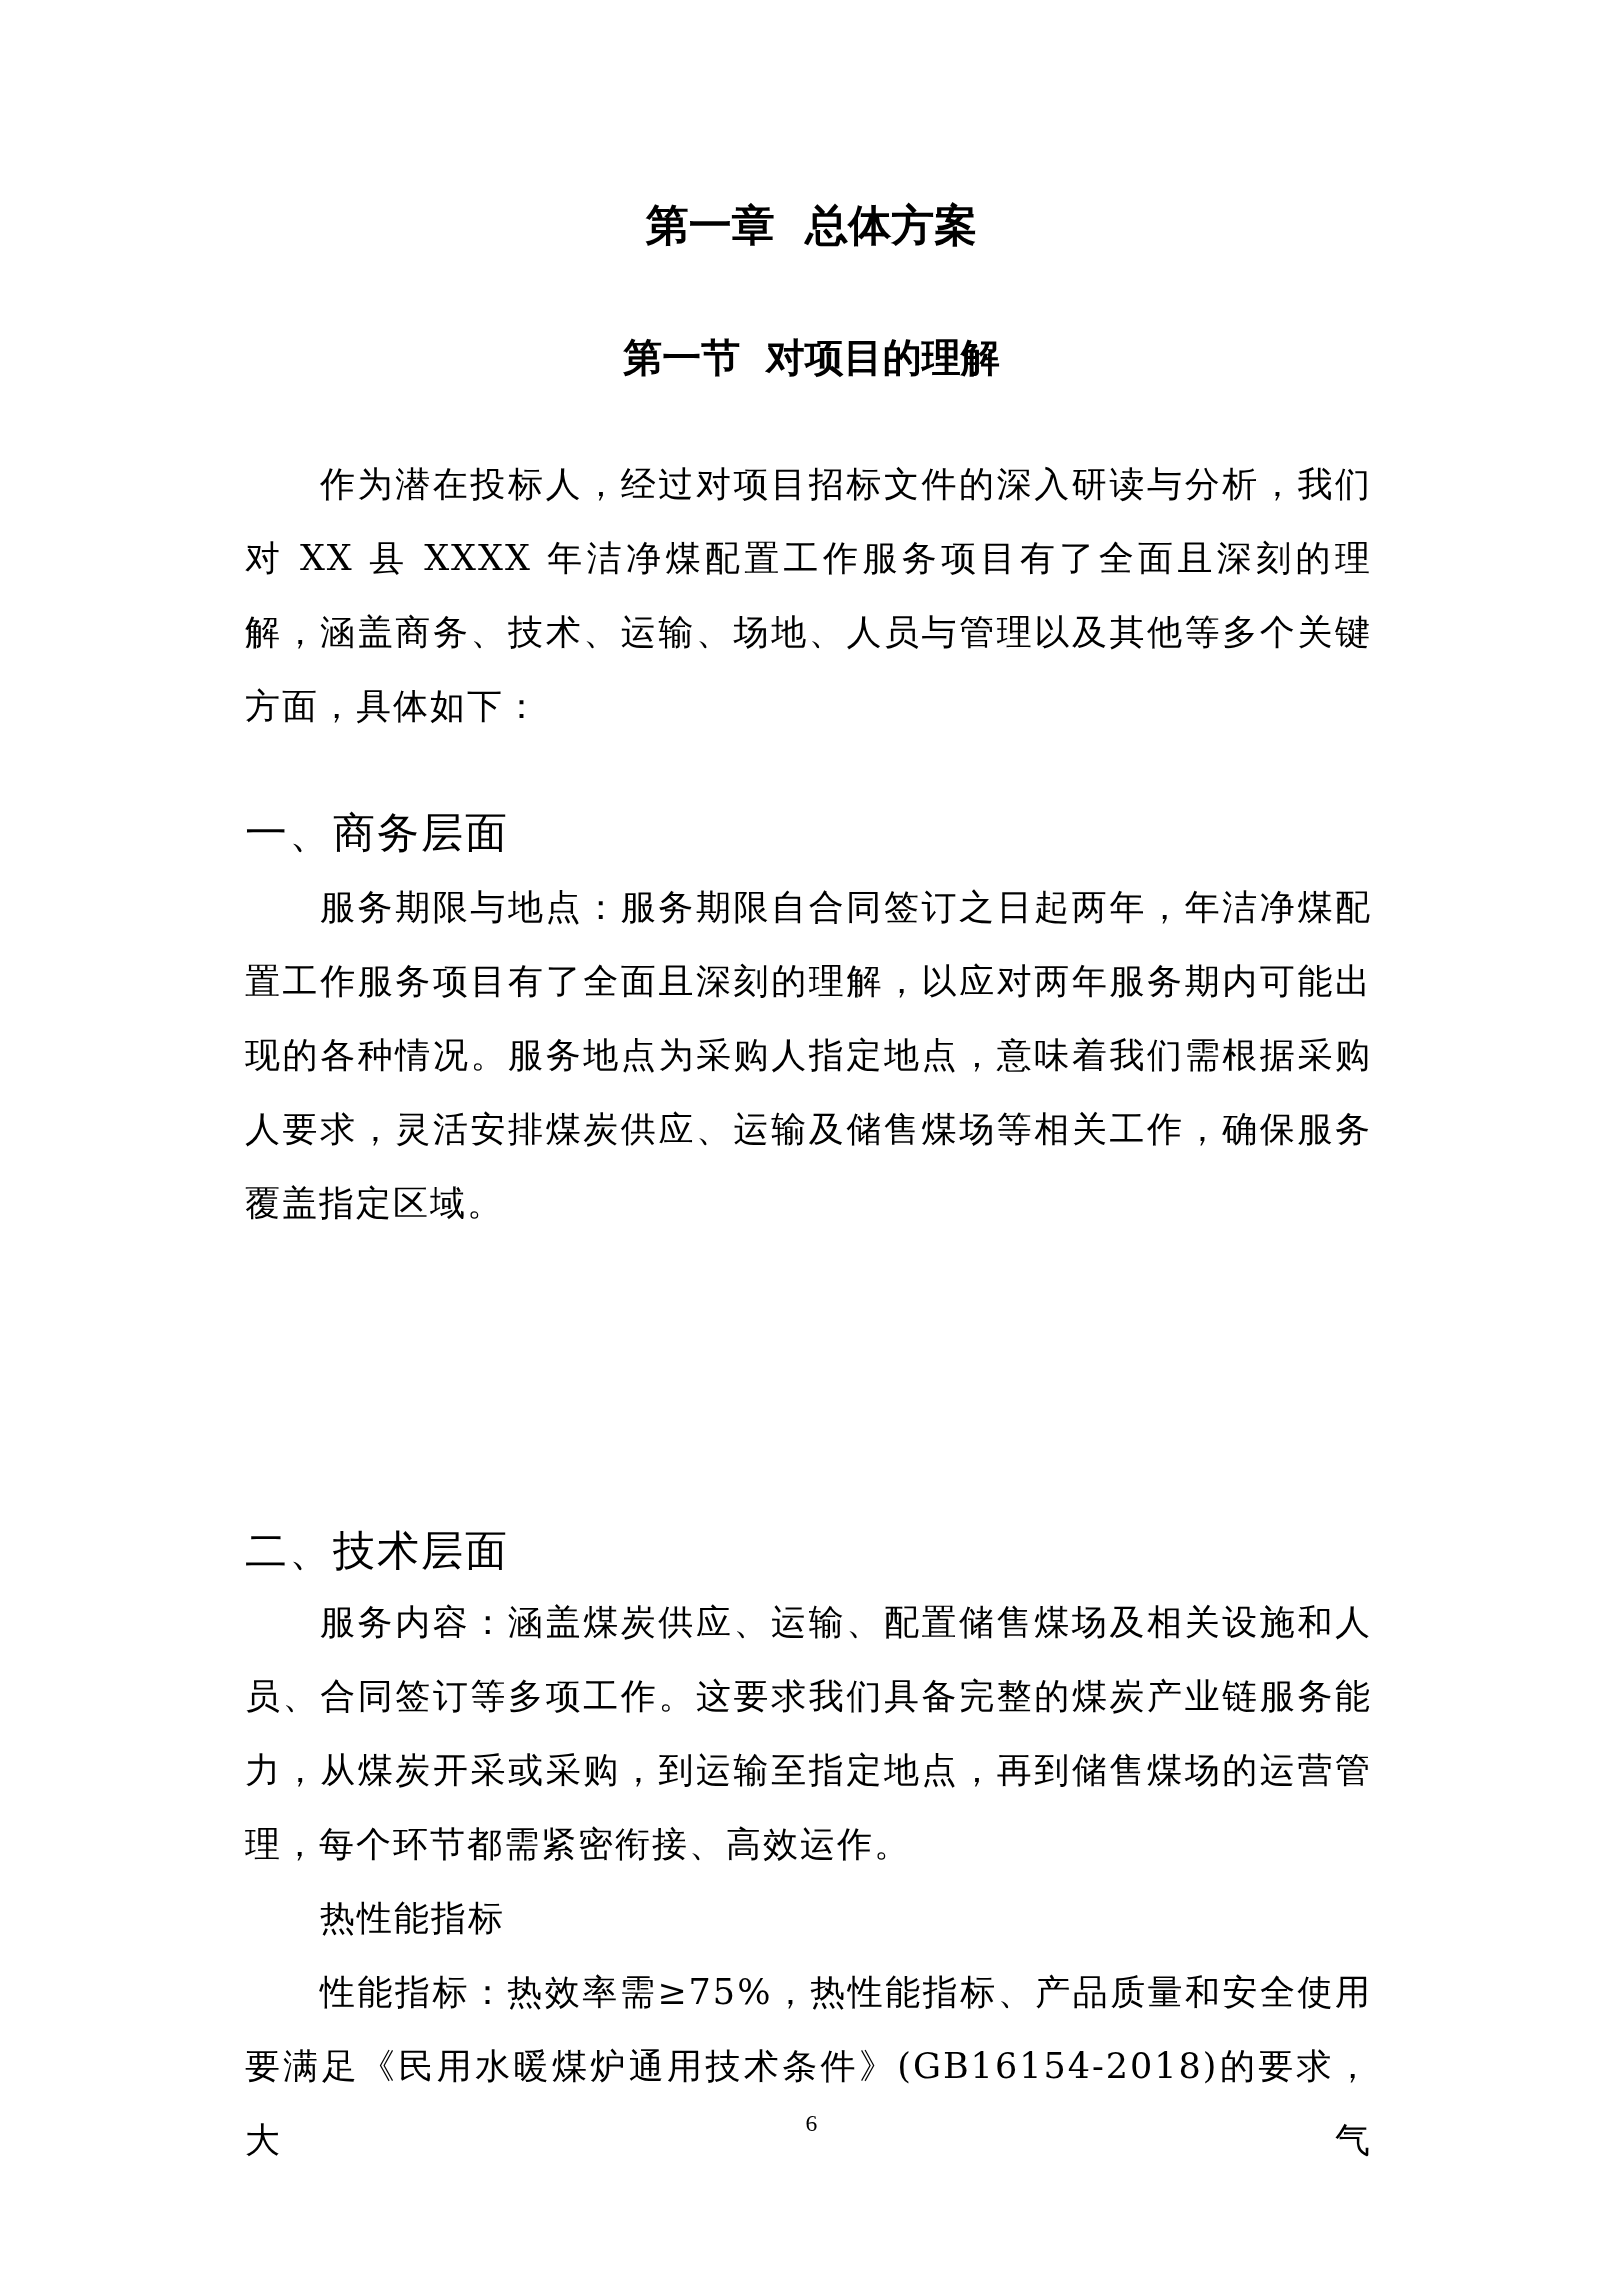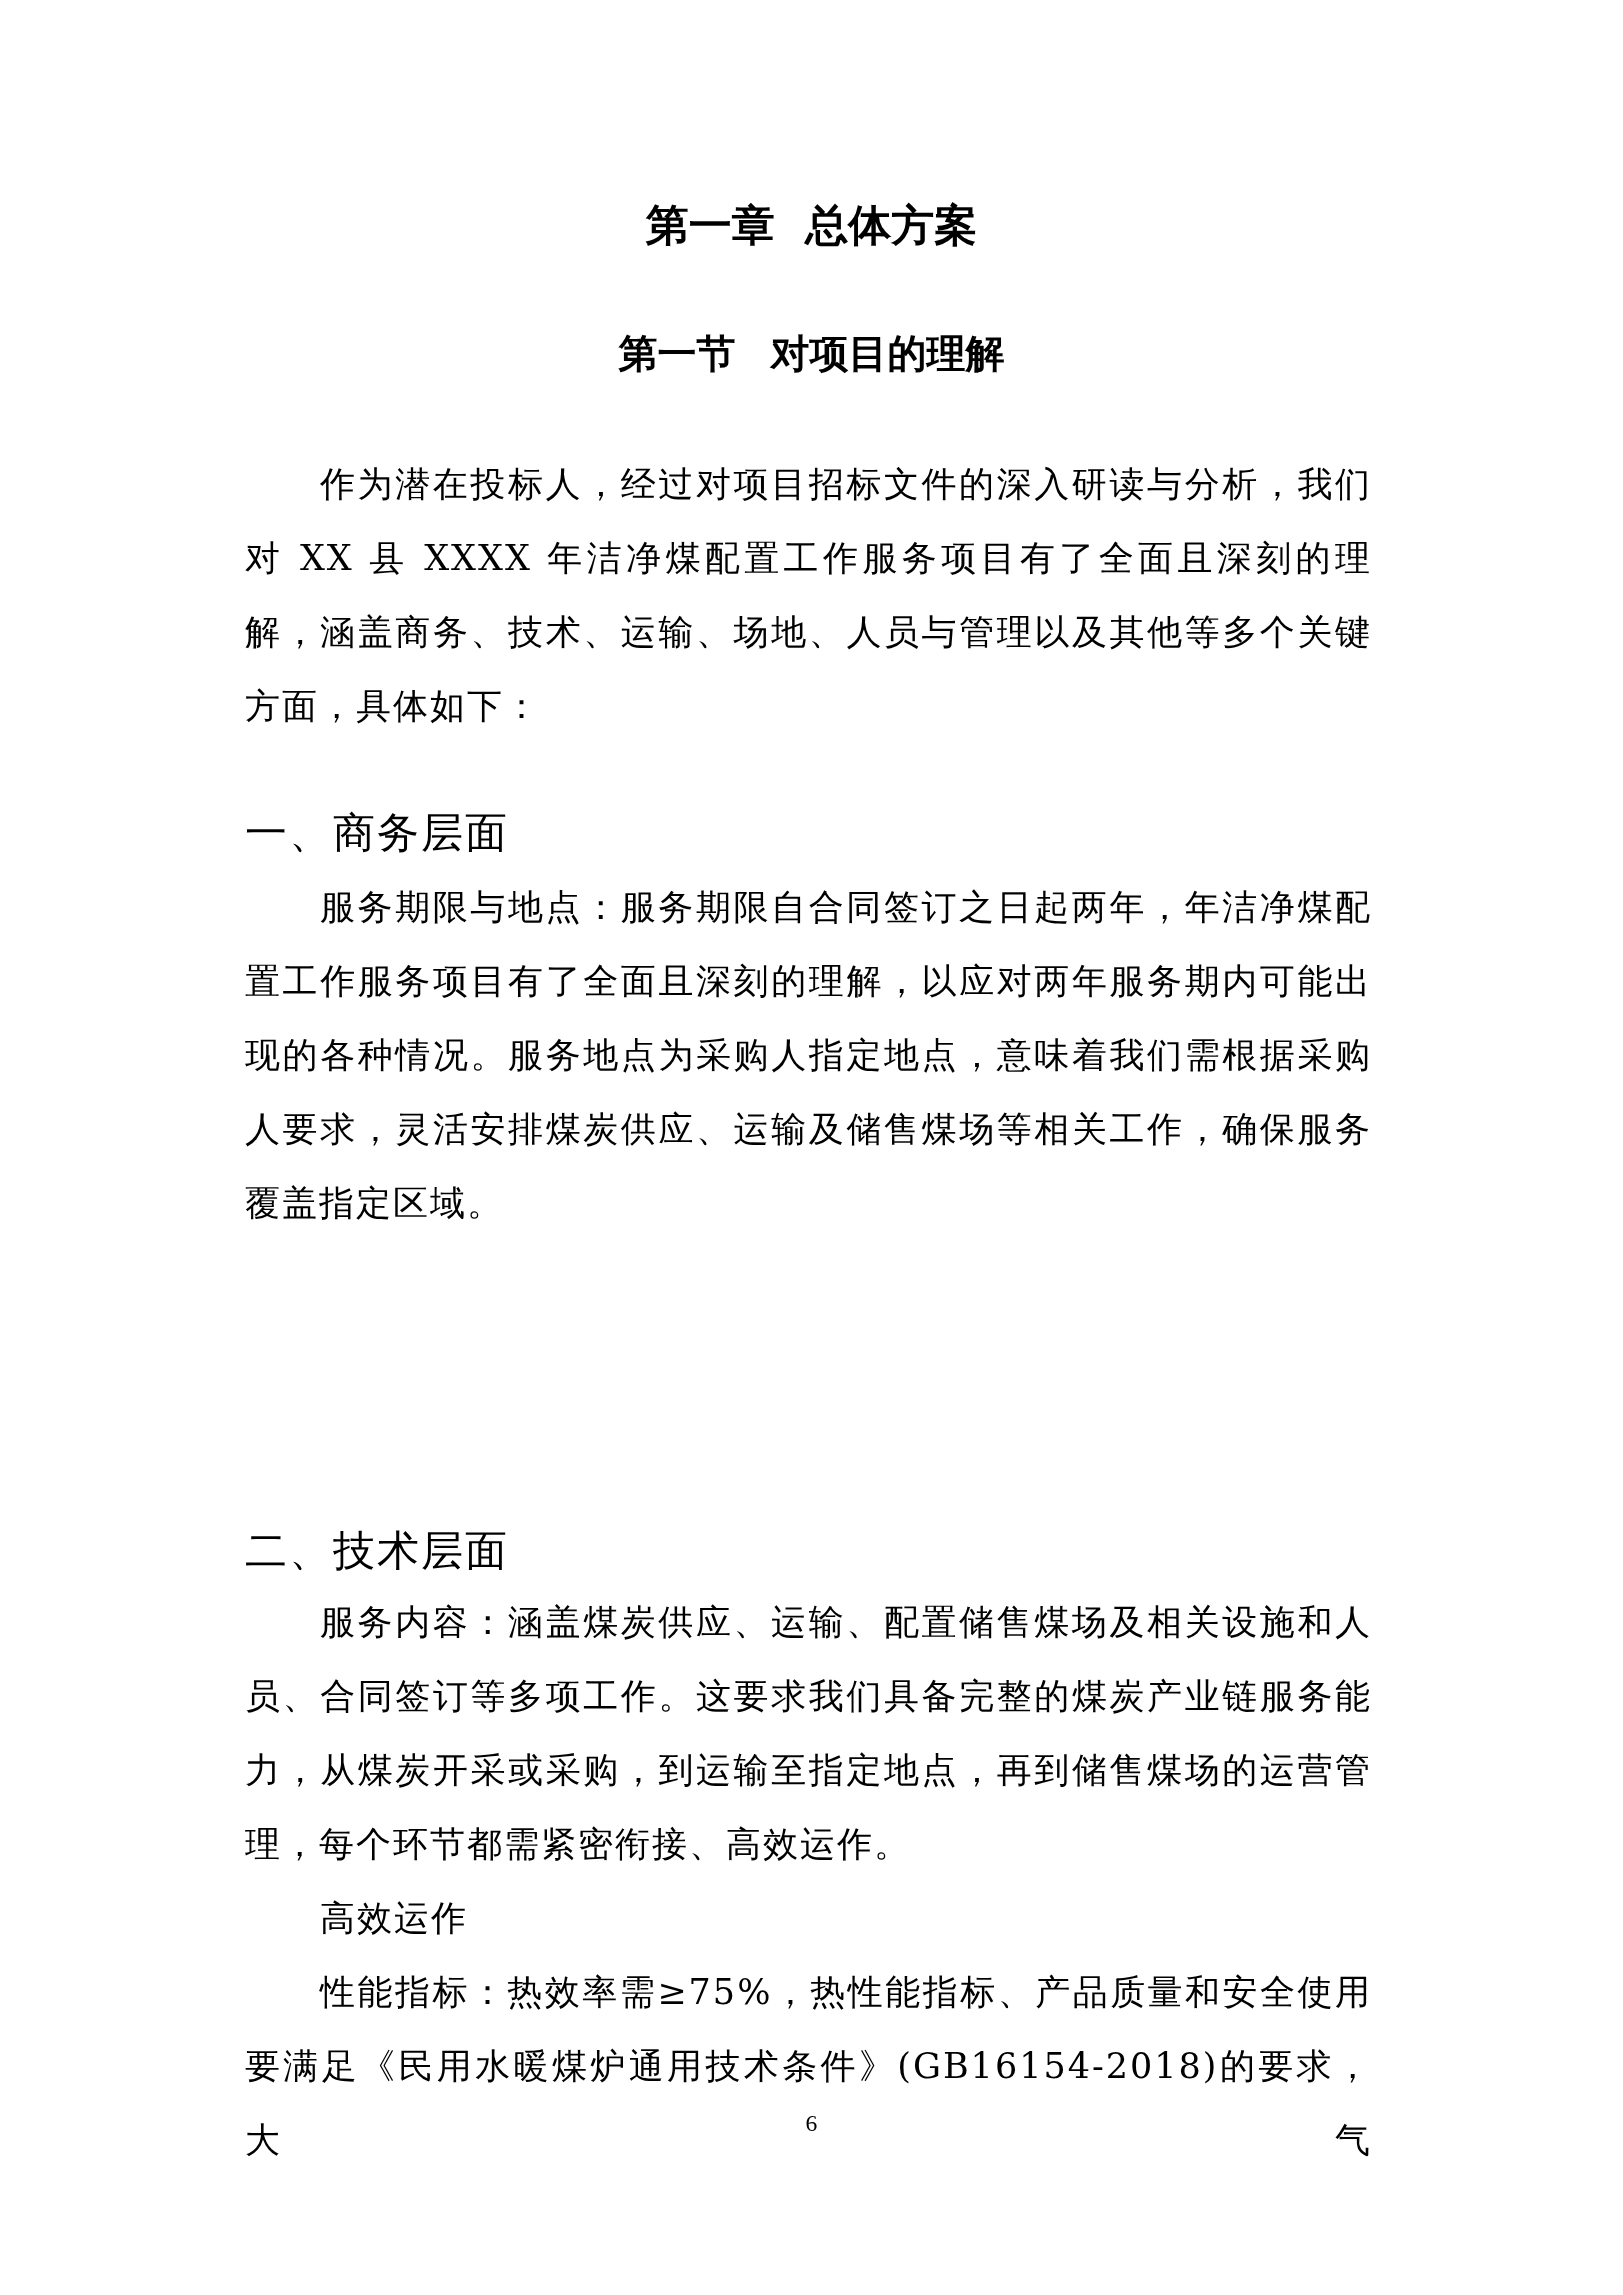--- a/index.html
+++ b/index.html
@@ -3,21 +3,21 @@
 <meta charset="utf-8">
 <style>
   html, body { margin:0; padding:0; background:#ffffff; }
   body { width:1623px; height:2295px; position:relative; overflow:hidden; color:#000; }
   .page { position:absolute; left:0; top:0; width:1388px; height:2295px; background:#fff;padding-left:18px; }
   .title {
     position:absolute; left:0; width:1623px; text-align:center;
     font-family:"DejaVu Sans", sans-serif; font-weight:bold; color:#000;
   }
   .chapter { top:198px; font-size:43px; line-height:55px; word-spacing:15.7px; }
-  .section { top:332px; font-size:39px; line-height:51px; word-spacing:11.8px;font-family:Liberation Mono, monospace; }
+  .section { top:332px; font-size:39px; line-height:51px; word-spacing:11.8px; }
   .block {
     position:absolute; left:245px; width:1127px;
     font-family:"DejaVu Serif", serif; font-size:35px; line-height:74px;
     letter-spacing:2px; text-align:justify; text-justify:inter-character;
   }
   .block p { margin:0; }
   .indent { text-indent:75px; }
   .heading { position:absolute; left:245px; font-family:"DejaVu Serif", serif; font-size:42px; line-height:74px; letter-spacing:2px; }
   .pagenum {
     position:absolute; left:0; width:1623px; text-align:center; top:2108px;
@@ -39,19 +39,19 @@
   <div class="heading" style="top:796px;">一、商务层面</div>
 
   <div class="block" style="top:870px;">
     <p class="indent">服务期限与地点：服务期限自合同签订之日起两年，年洁净煤配置工作服务项目有了全面且深刻的理解，以应对两年服务期内可能出现的各种情况。服务地点为采购人指定地点，意味着我们需根据采购人要求，灵活安排煤炭供应、运输及储售煤场等相关工作，确保服务覆盖指定区域。</p>
   </div>
 
   <div class="heading" style="top:1514px;text-align:right;">二、技术层面</div>
 
   <div class="block" style="top:1585px;">
     <p class="indent">服务内容：涵盖煤炭供应、运输、配置储售煤场及相关设施和人员、合同签订等多项工作。这要求我们具备完整的煤炭产业链服务能力，从煤炭开采或采购，到运输至指定地点，再到储售煤场的运营管理，每个环节都需紧密衔接、高效运作。</p>
-    <p class="indent">高效运作</p>
+    <p class="indent">热性能指标</p>
     <p class="indent" style="text-align-last:justify;">性能指标：热效率需≥75%，热性能指标、产品质量和安全使用要满足《民用水暖煤炉通用技术条件》(GB16154-2018)的要求，大气</p>
   </div>
 
   <div class="pagenum">6</div>
 </div>
 
 
 </body></html>

